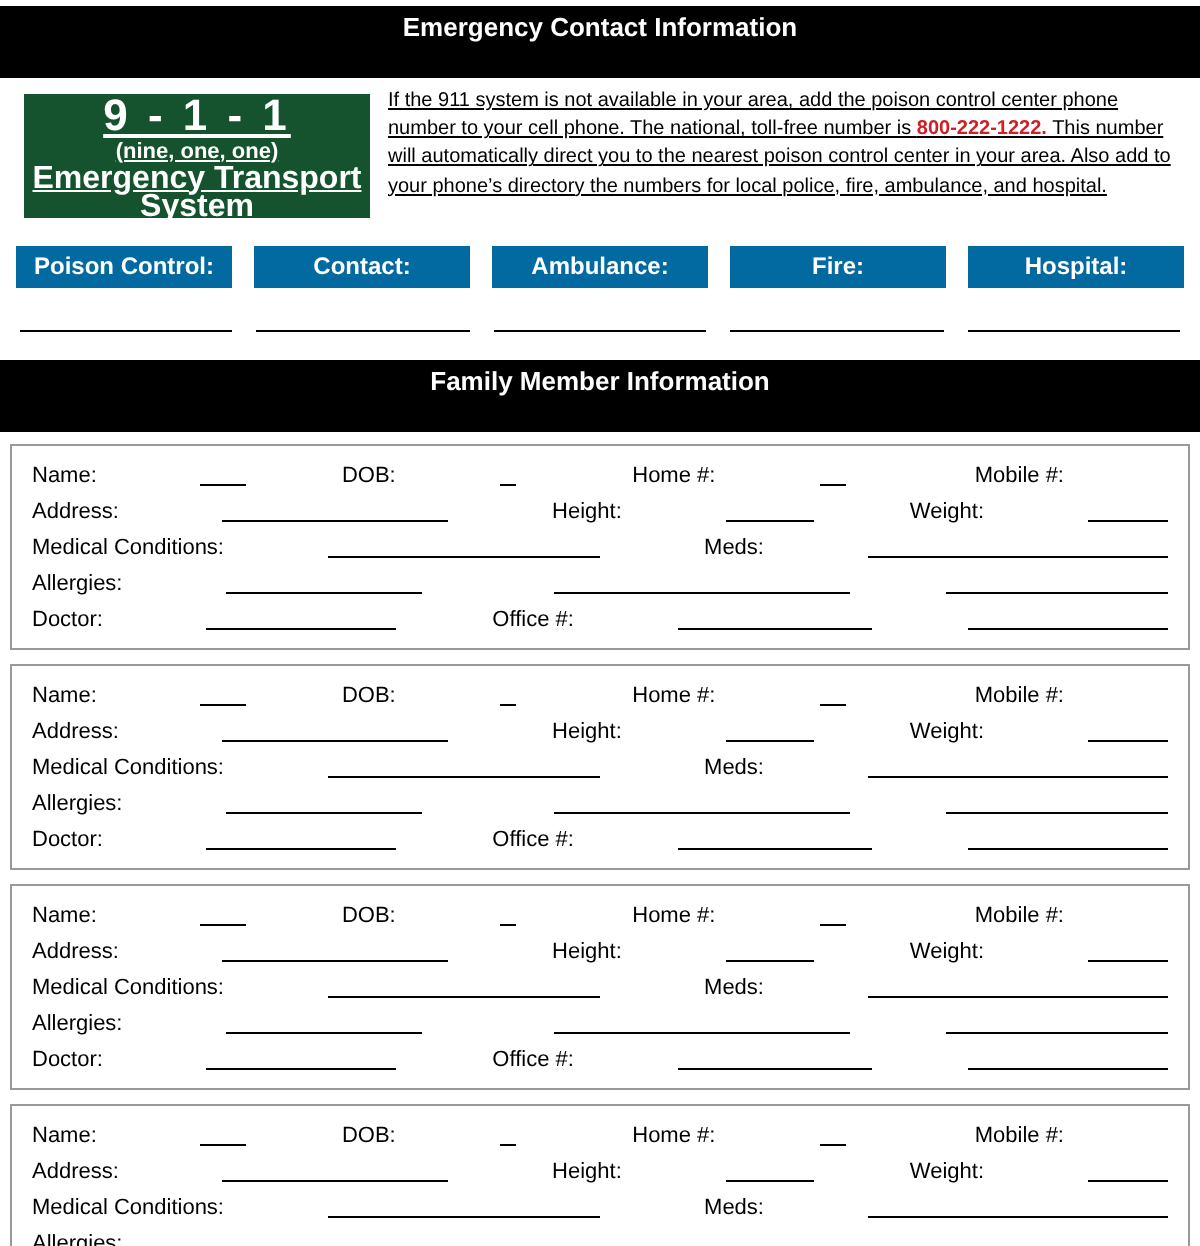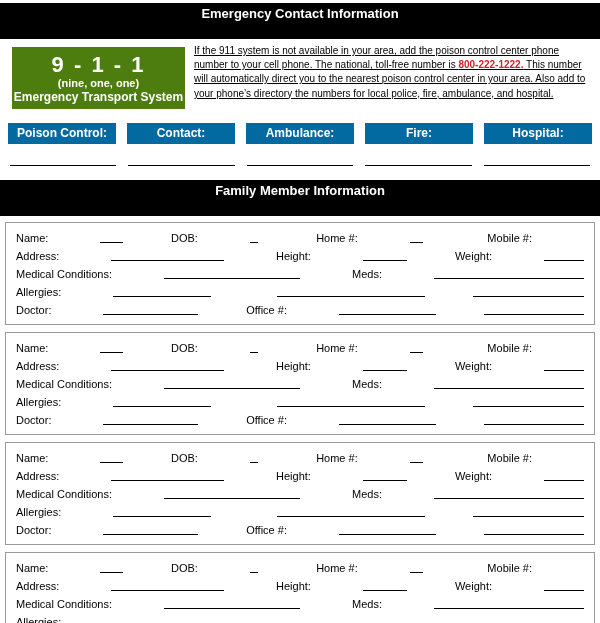--- a/index.html
+++ b/index.html
@@ -9,21 +9,21 @@
 
   .bar { background:#000; color:#fff; font-weight:bold; font-size:13px;
          height:36px; line-height:22px; text-align:center; width:600px; }
 
   .intro { display:flex; align-items:flex-start; padding:8px 12px 4px 12px; }
   .badge-911 { width:173px; height:62px; background:#ce2127; color:#fff;
                display:flex; flex-direction:column; align-items:center;
                justify-content:center; text-align:center; flex-shrink:0; }
   .badge-num { font-weight:bold; font-size:22px; letter-spacing:2px; line-height:24px; }
   .badge-sub { font-weight:bold; font-size:11px; line-height:13px;text-align:right; }
-  .badge-cap { font-weight:bold; font-size:12px; line-height:14px; }
+  .badge-cap { font-weight:bold; font-size:16px; line-height:14px; }
   .intro-text { font-size:10px; line-height:14.2px; padding-left:9px; margin-top:-3px;text-decoration:underline; }
   .phone { font-weight:bold; }
 
   .clabels { display:flex; gap:11px; margin:10px 8px 0 8px; }
   .cbox { flex:1; background:#0369a1; color:#fff; font-weight:bold; font-size:12px;
           height:21px; line-height:21px; text-align:center; }
 
   .clines { display:flex; gap:12px; margin:21px 10px 0 10px; }
   .cline { flex:1; border-bottom:1.5px solid #000; height:1px; }
 
@@ -42,21 +42,21 @@
   .w143{width:143px} .w136{width:136px} .w140{width:140px}
   .ml12{} .ml10{margin-left:10px} .ml16{margin-left:16px}
   .ml8{margin-left:4px} .ml18{margin-left:18px}
 </style>
 </head>
 <body>
 
 <div class="bar">Emergency Contact Information</div>
 
 <div class="intro">
-  <div class="badge-911" style="background-color: #4d7c0f;">
+  <div class="badge-911" style="background-color: #14532d; text-decoration: underline;">
     <div class="badge-num">9 - 1 - 1</div>
     <div class="badge-sub">(nine, one, one)</div>
     <div class="badge-cap">Emergency Transport System</div>
   </div>
   <div class="intro-text"><span>If the 911 system is not available in your area, add the poison control center phone number to your cell phone. The national, toll-free number is </span><span class="phone" style="color: rgb(206, 33, 39);">800-222-1222.</span><span> This number will automatically direct you to the nearest poison control center in your area. Also add to your phone’s directory the numbers for local police, fire, ambulance, and hospital.</span></div>
 </div>
 
 <div class="clabels">
   <div class="cbox">Poison Control:</div>
   <div class="cbox">Contact:</div>

